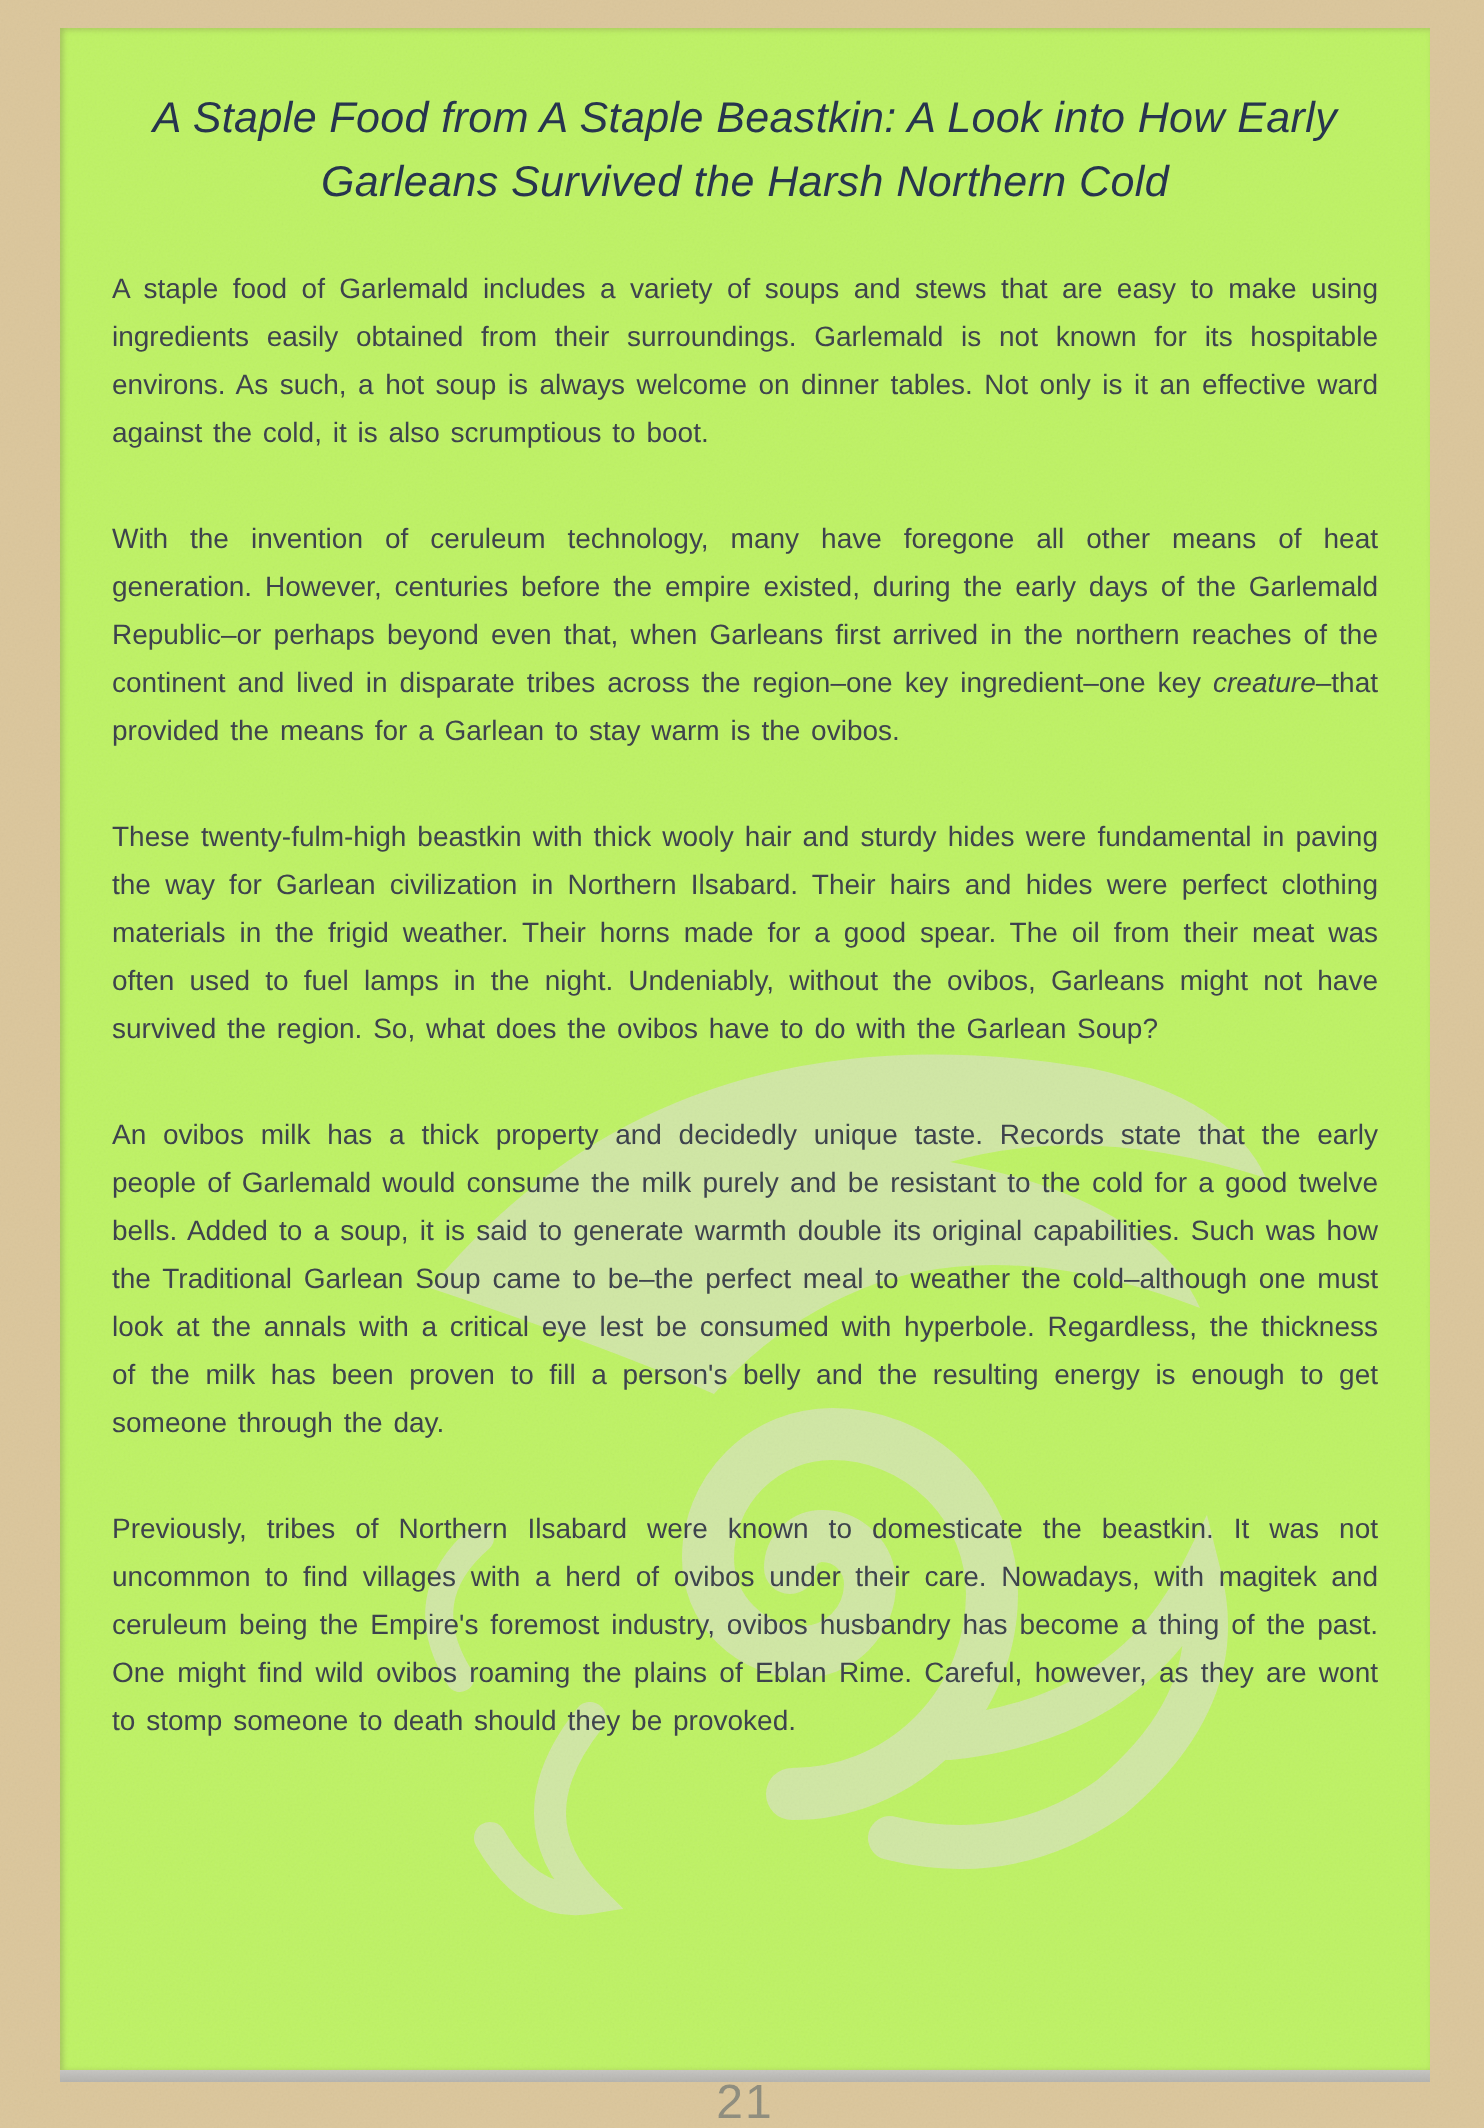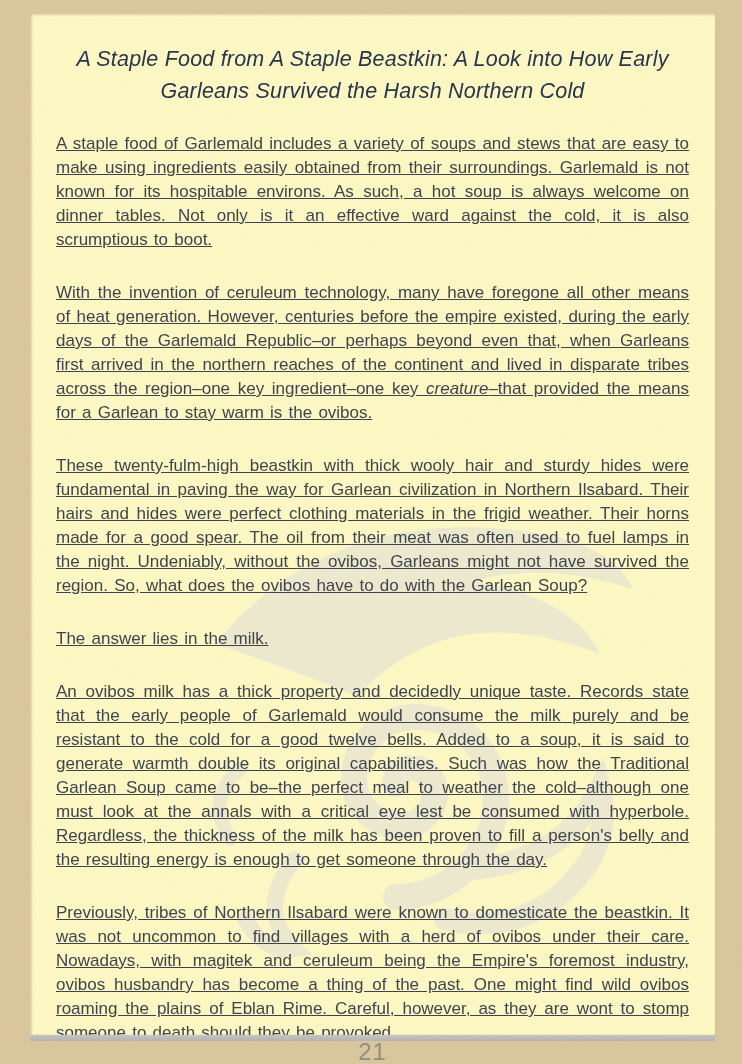--- a/index.html
+++ b/index.html
@@ -14,21 +14,21 @@
     background: #dbc69b;
     font-family: "Liberation Sans", sans-serif;
   }
   
   .paper {
     position: absolute;
     left: 30px;
     top: 14px;
     width: 685px;
     height: 1021px;
-    background: #fef9c3;
+    background: #bef264;
     box-shadow: inset 2px 0 2px rgba(120,110,85,0.25), inset 0 2px 2px rgba(120,110,85,0.12);
     overflow: hidden;
   }
   .paper-content {
     position: relative;
     z-index: 2;
     padding: 27px 26px 0 26px;
   }
   .doc-title {
     margin: 2px auto 25px auto;
@@ -36,26 +36,25 @@
     text-align: center;
     font-style: italic;
     font-weight: normal;
     font-size: 21.5px;
     line-height: 32px;
     color: #22304a;
     letter-spacing: 0.2px;
   }
   .para {
     margin: 0 0 29px 0;
-    font-size: 17px;
+    font-size: 14px;
     line-height: 24px;
     color: #3a3f49;
     text-align: justify;
     word-spacing: 1.5px;
-    text-decoration: underline;
   }
   .para em {
     font-style: italic;
     margin-top: 44px;
   }
   
   .watermark {
     position: absolute;
     left: 115px;
     top: 425px;
@@ -128,21 +127,20 @@
 
   <div class="paper-content">
     <h1 class="doc-title">A Staple Food from A Staple Beastkin: A Look into How Early Garleans Survived the Harsh Northern Cold</h1>
 
     <p class="para">A staple food of Garlemald includes a variety of soups and stews that are easy to make using ingredients easily obtained from their surroundings. Garlemald is not known for its hospitable environs. As such, a hot soup is always welcome on dinner tables. Not only is it an effective ward against the cold, it is also scrumptious to boot.</p>
 
     <p class="para"><span>With the invention of ceruleum technology, many have foregone all other means of heat generation. However, centuries before the empire existed, during the early days of the Garlemald Republic–or perhaps beyond even that, when Garleans first arrived in the northern reaches of the continent and lived in disparate tribes across the region–one key ingredient–one key </span><em>creature</em><span>–that provided the means for a Garlean to stay warm is the ovibos.</span></p>
 
     <p class="para">These twenty-fulm-high beastkin with thick wooly hair and sturdy hides were fundamental in paving the way for Garlean civilization in Northern Ilsabard. Their hairs and hides were perfect clothing materials in the frigid weather. Their horns made for a good spear. The oil from their meat was often used to fuel lamps in the night. Undeniably, without the ovibos, Garleans might not have survived the region. So, what does the ovibos have to do with the Garlean Soup?</p>
 
-    <p class="para">The answer lies in the milk.</p>
 
     <p class="para">An ovibos milk has a thick property and decidedly unique taste. Records state that the early people of Garlemald would consume the milk purely and be resistant to the cold for a good twelve bells. Added to a soup, it is said to generate warmth double its original capabilities. Such was how the Traditional Garlean Soup came to be–the perfect meal to weather the cold–although one must look at the annals with a critical eye lest be consumed with hyperbole. Regardless, the thickness of the milk has been proven to fill a person's belly and the resulting energy is enough to get someone through the day.</p>
 
     <p class="para">Previously, tribes of Northern Ilsabard were known to domesticate the beastkin. It was not uncommon to find villages with a herd of ovibos under their care. Nowadays, with magitek and ceruleum being the Empire's foremost industry, ovibos husbandry has become a thing of the past. One might find wild ovibos roaming the plains of Eblan Rime. Careful, however, as they are wont to stomp someone to death should they be provoked.</p>
   </div>
 </div>
 
 <div class="edge-strip"></div>
 
 <div class="page-number">21</div>

